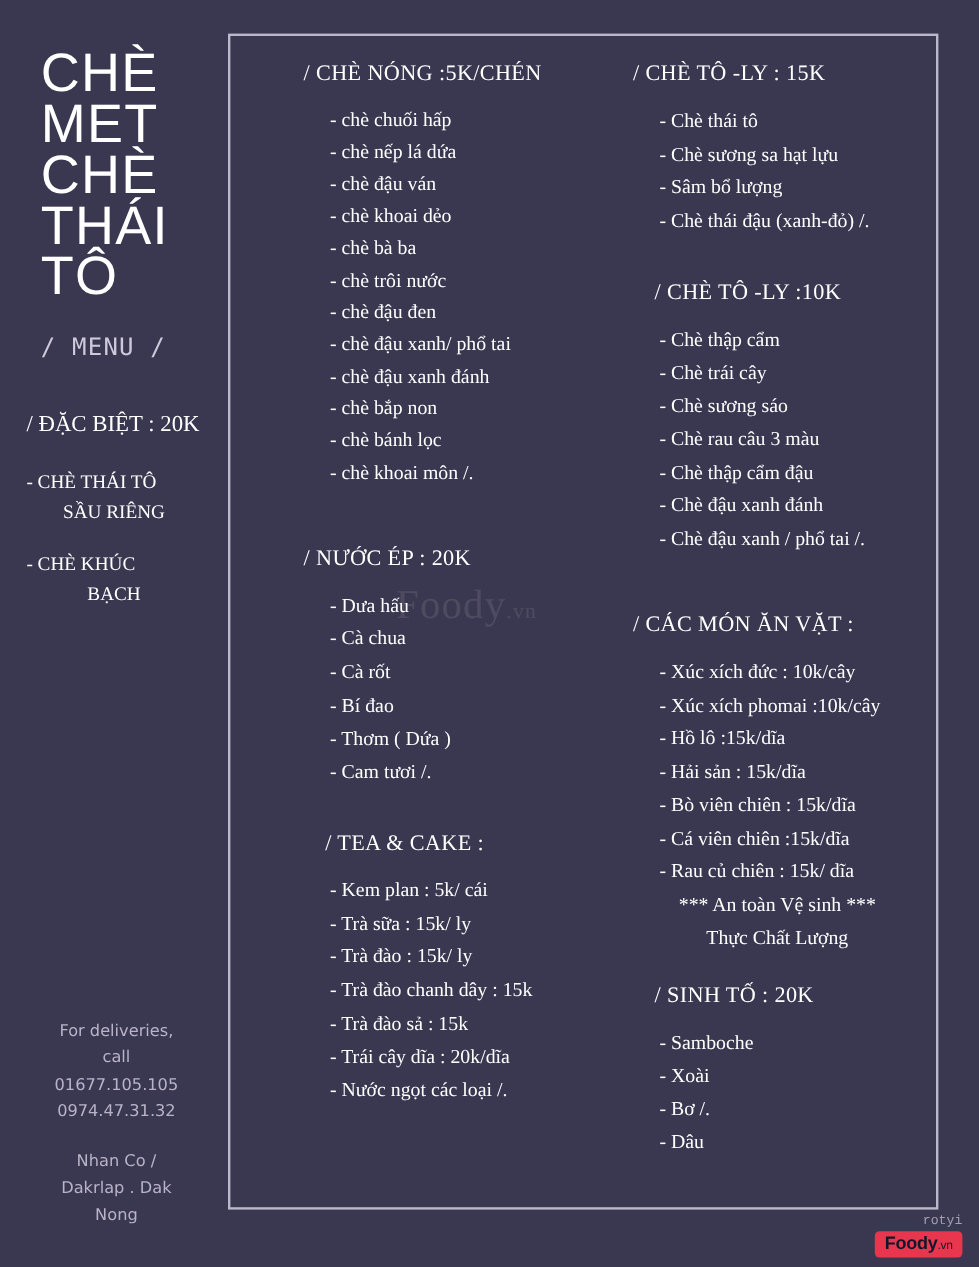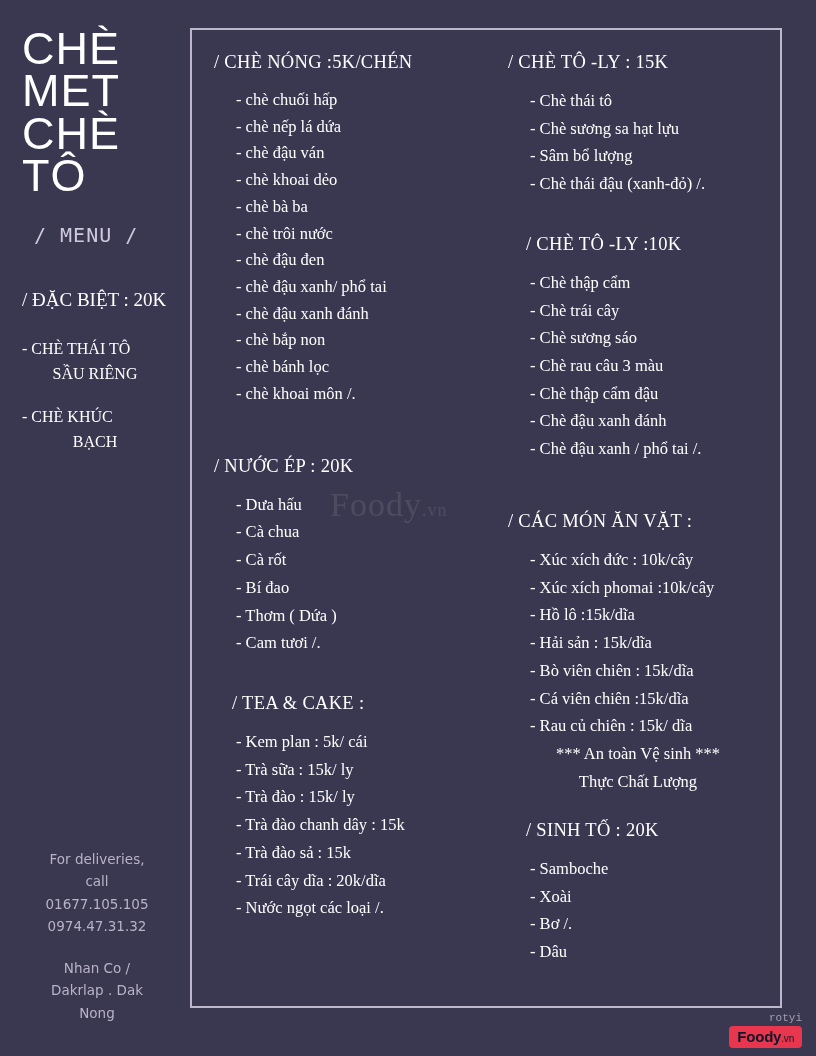--- a/index.html
+++ b/index.html
@@ -28,21 +28,21 @@
     width: 190px;
     height: 1056px;
     padding: 28px 8px 16px 22px;
   }
   .brand-title {
     font-family: "Liberation Sans", sans-serif;
     font-weight: normal;
     letter-spacing: 1px;
     line-height: 0.94;
     font-size: 45px;
-    margin: 0;
+    margin: 12px;
     color: #ffffff;
   }
   .brand-title span { display: block; white-space: nowrap; }
   .brand-menu {
     margin-top: 26px;
     font-family: "DejaVu Sans Mono", monospace;
     font-size: 20px;
     letter-spacing: 1px;
     color: #cfc9dd;
     padding-left: 12px;
@@ -79,20 +79,21 @@
     top: 28px;
     width: 592px;
     height: 980px;
     border: 2px solid #bdb7cc;
   }
   .cols {
     position: absolute;
     inset: 0;
     display: flex;
     padding: 22px 14px 10px 22px;
+    margin-left: 39px;
   }
   .col { width: 50%; padding-right: 8px; }
   .col.right { padding-left: 18px; }
 
   .sec { margin-bottom: 6px; }
   .sec-head {
     font-size: 18.5px;
     letter-spacing: 0.3px;
     margin: 0 0 14px 0;
     white-space: nowrap;
@@ -156,20 +157,21 @@
 </head>
 <body>
 
 <div class="page">
 
   <div class="brand">
     <div class="brand-title">
       <span>CHÈ</span>
       <span>MET</span>
       <span>CHÈ</span>
+      <span>THÁI</span>
       <span>TÔ</span>
     </div>
 
     <div class="brand-menu">/ MENU /</div>
 
     <div class="brand-special">/ ĐẶC BIỆT : 20K</div>
 
     <div class="brand-list">
       <div class="bl-item">
         <span>- CHÈ THÁI TÔ</span>

